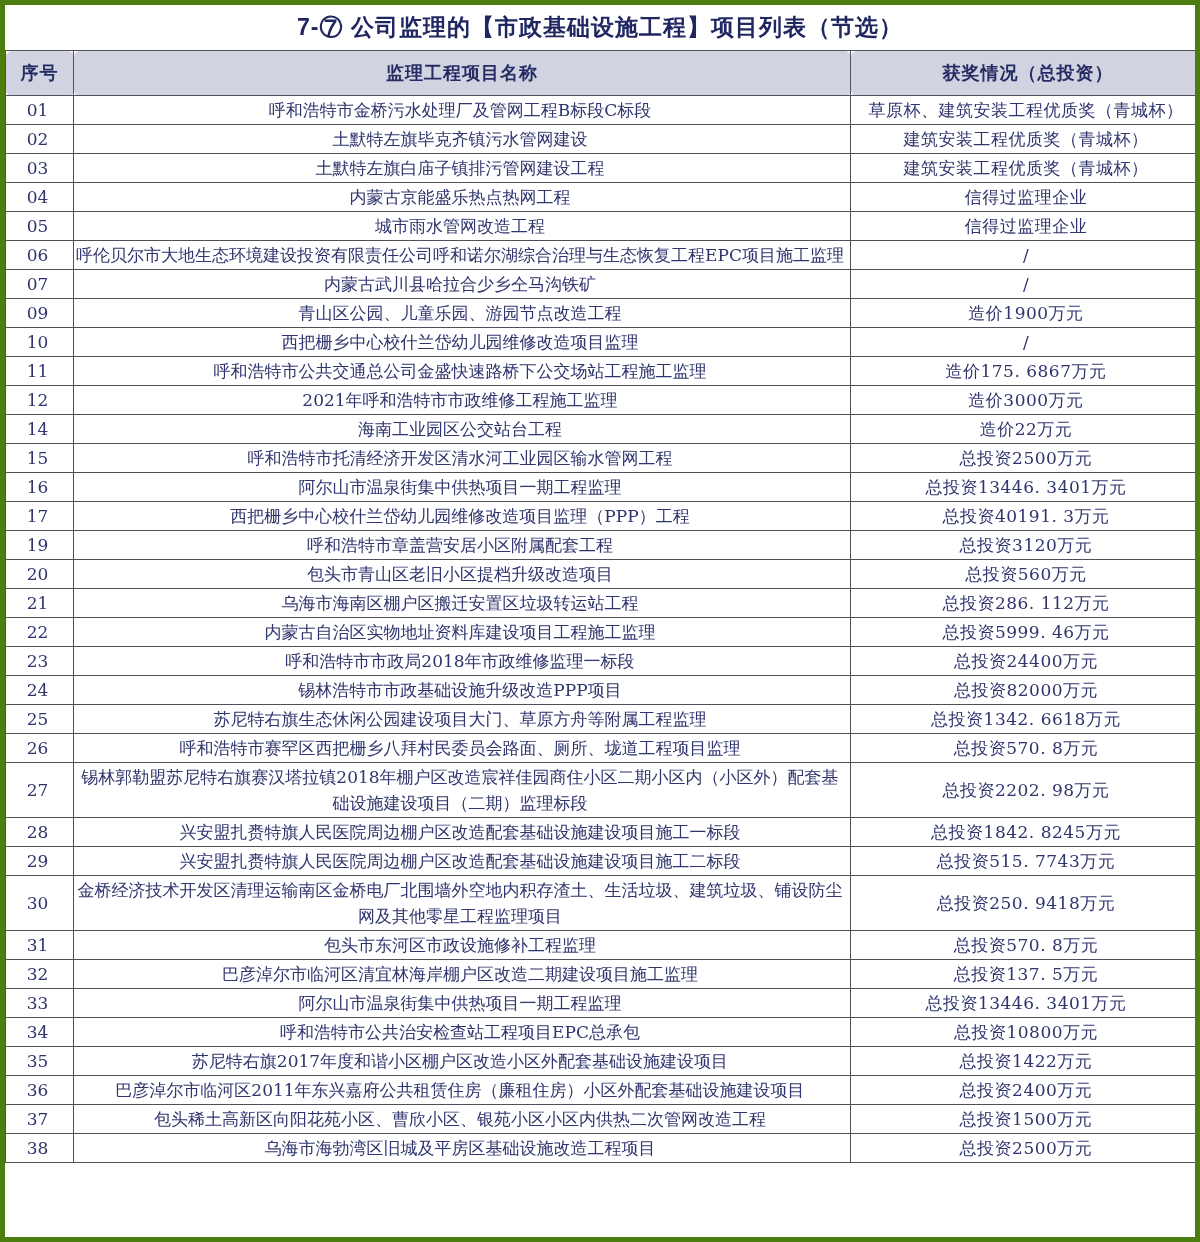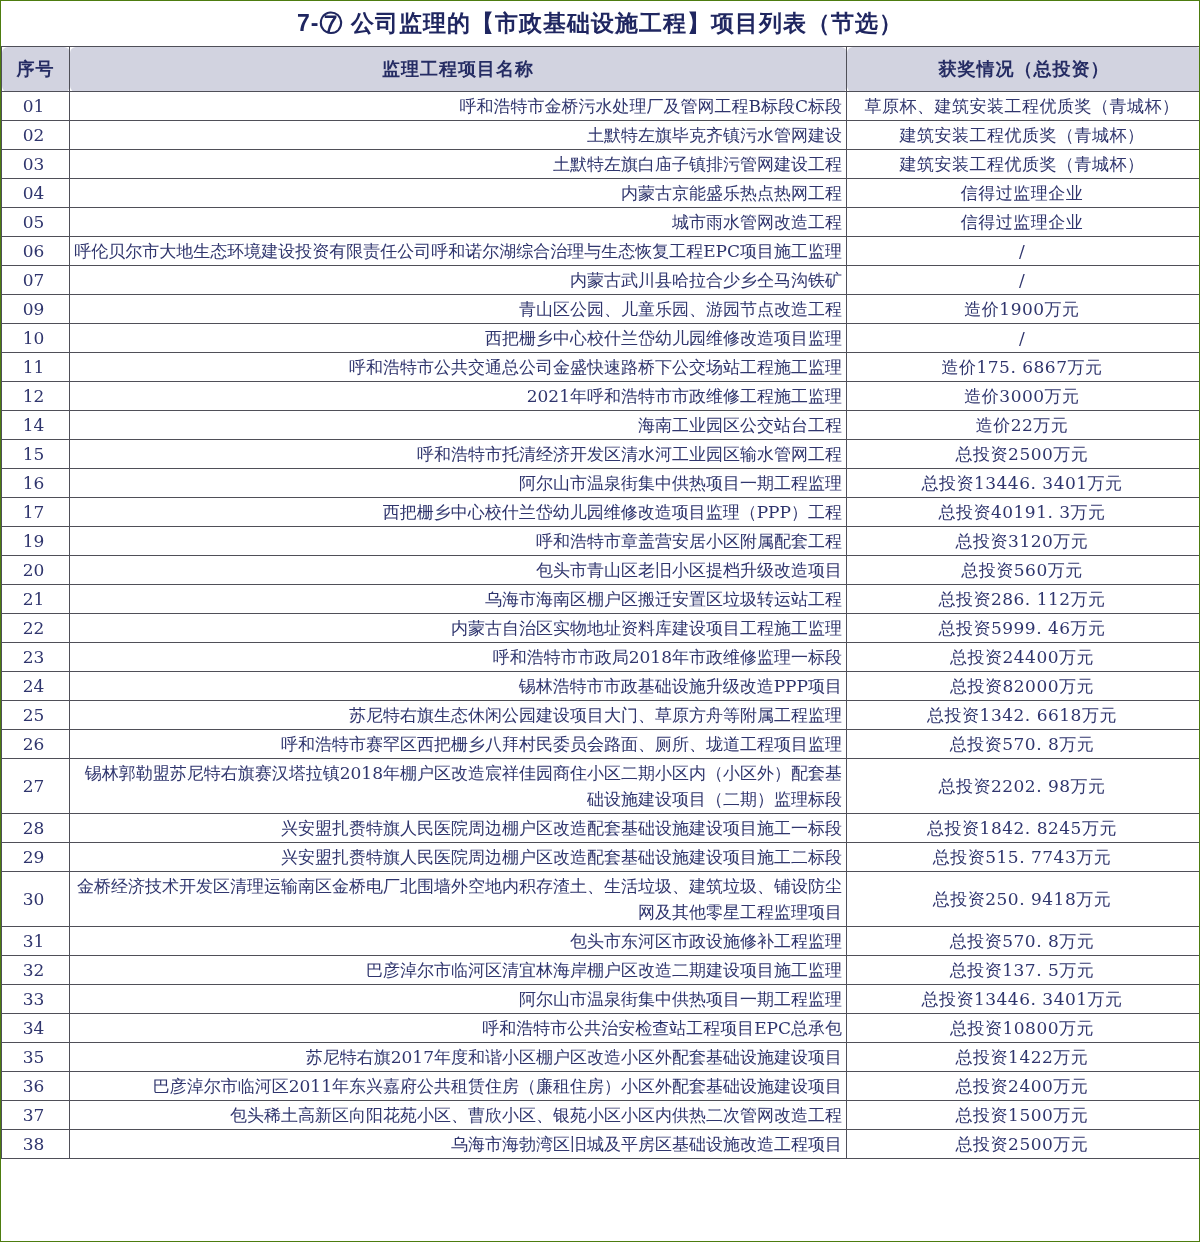--- a/index.html
+++ b/index.html
@@ -4,21 +4,21 @@
 <style>
   html, body {
     margin: 0;
     padding: 0;
     background: #ffffff;
   }
   .page {
     width: 1200px;
     height: 1242px;
     box-sizing: border-box;
-    border: 1px solid #4d7c0f;
+    border: 5px solid #4d7c0f;
     background: #ffffff;
     font-family: "DejaVu Serif", serif;
     overflow: hidden;
   }
   .title {
     height: 45px;
     line-height: 45px;
     text-align: center;
     font-family: "Liberation Sans", sans-serif;
     font-weight: bold;
@@ -61,21 +61,21 @@
     overflow: hidden;
   }
   td.cell-no {
     text-align: center;
     padding: 1px 0;
     font-size: 16px;
     margin-left: 44px;
   }
   td.cell-name {
     padding-left: 13px;
-    text-align: right;
+    text-align: center;
     margin-top: 12px;
   }
   td.cell-award {
     padding-left: 10px;
     text-align: center;
     letter-spacing: 0.5px;
     margin-left: 20px;
   }
 </style>
 </head>

